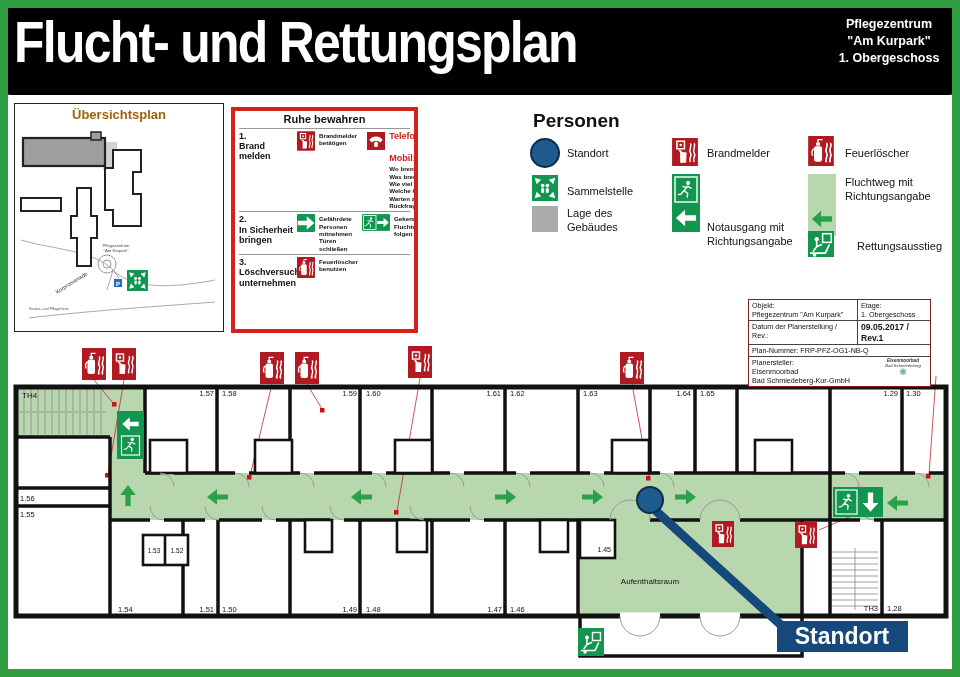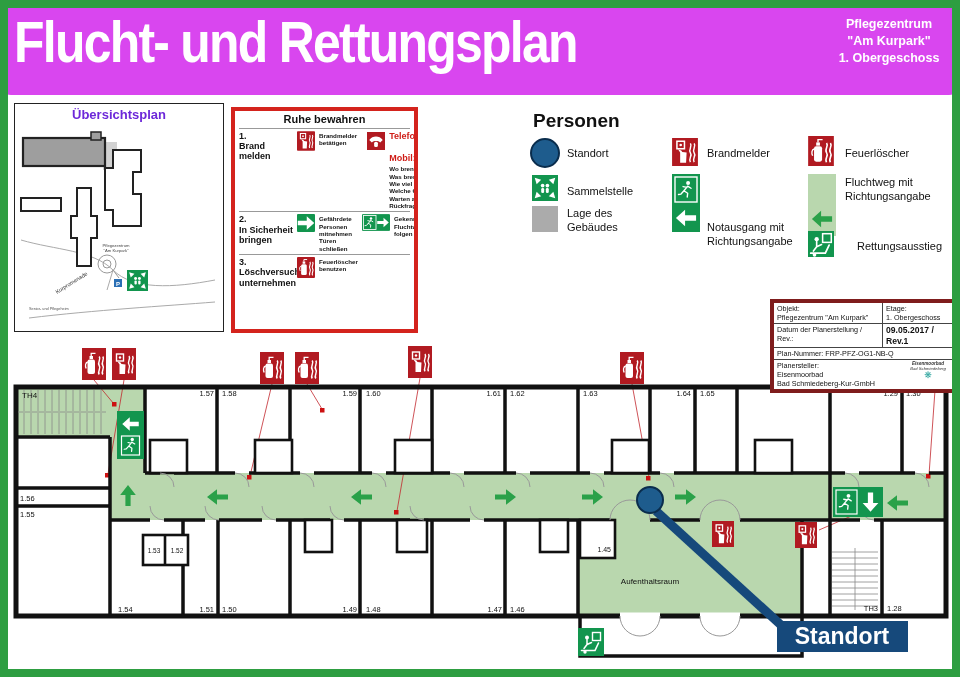--- a/index.html
+++ b/index.html
@@ -1,43 +1,43 @@
 <!DOCTYPE html>
 <html><head>
 <meta charset="utf-8">
 <style>
   html,body{margin:0;padding:0;background:#e8e8e8;font-family:"Liberation Sans",sans-serif;}
   .page{position:relative;width:960px;height:677px;background:#fff;overflow:hidden;margin:0 auto;}
   .frame{position:absolute;inset:0;border:8px solid #2e9e41;z-index:40;pointer-events:none;}
   .abs{position:absolute;}
   
-  .header{position:absolute;left:0;top:0;width:960px;height:95px;background:#d946ef;z-index:2;border-radius:11px;}
+  .header{position:absolute;left:0;top:0;width:960px;height:95px;background:#000000;z-index:2;border-radius:11px;}
   .header-title{position:absolute;left:14px;top:8px;color:#fff;font-weight:bold;font-size:58px;letter-spacing:-2px;transform:scaleX(.86);transform-origin:left center;white-space:nowrap;}
   .header-org{position:absolute;left:826px;top:16px;width:126px;color:#fff;font-weight:bold;font-size:12.5px;line-height:1.35;text-align:center;}
   
   .ovbox{position:absolute;left:14px;top:103px;width:208px;height:227px;border:1.5px solid #222;background:#fff;}
-  .ovtitle{position:absolute;left:0;top:3px;width:100%;text-align:center;font-weight:bold;font-size:13px;color:#6d28d9;}
+  .ovtitle{position:absolute;left:0;top:3px;width:100%;text-align:center;font-weight:bold;font-size:13px;color:#a16207;}
   
   .bfbox{position:absolute;left:231px;top:107px;width:187px;height:226px;border:4px solid #d4231d;background:#fff;box-sizing:border-box;padding:2px 4px;overflow:hidden;}
   .bftitle{text-align:center;font-weight:bold;font-size:14.5px;color:#111;line-height:1.1;}
   .bfsub{text-align:center;font-weight:bold;font-size:11px;color:#111;line-height:1.15;}
   .bfhr{border:none;border-top:1px solid #999;margin:2px 0;}
   .bfrow{display:flex;gap:3px;}
   .bfleft{width:55px;flex:none;font-weight:bold;font-size:9px;color:#111;line-height:1.15;white-space:pre-line;}
   .bfitems{flex:1;display:flex;flex-direction:row;gap:10px;}
   .bfitem{display:flex;gap:4px;align-items:flex-start;}
   .bficon{flex:none;border-radius:1px;}
   .bftext{font-weight:bold;font-size:6.2px;color:#111;line-height:1.18;white-space:pre-line;padding-top:1px;}
   .telline{display:flex;gap:4px;font-weight:bold;font-size:9px;color:#cf1d17;line-height:1.25;}
   .tellbl{width:40px;}
   
   .legtitle{position:absolute;left:533px;top:110px;font-weight:bold;font-size:19px;color:#111;}
   .leglabel{position:absolute;font-size:11px;color:#111;white-space:pre-line;line-height:1.25;}
   
-  .infobox{position:absolute;left:770px;top:299px;width:181px;border:4px solid #7f1d1d;background:#fff;font-size:7.2px;color:#111;z-index:3;}
+  .infobox{position:absolute;left:748px;top:299px;width:181px;border:1px solid #7f1d1d;background:#fff;font-size:7.2px;color:#111;z-index:3;}
   .inforow{display:flex;border-bottom:1px solid #444;}
   .infocell{padding:1px 3px;line-height:1.25;}
   .c1{width:102px;border-right:1px solid #444;}
   .c2{flex:1;}
   .datecell{font-size:8.6px;font-weight:bold;}
   .logocell{width:48px;text-align:center;line-height:1.1;}
   .logotxt1{font-size:4.6px;font-style:italic;font-weight:bold;color:#333;}
   .logotxt2{font-size:4.2px;font-style:italic;color:#333;}
   .logoglyph{font-size:9px;color:#29a39c;line-height:1;}
   svg text{font-family:"Liberation Sans",sans-serif;}

